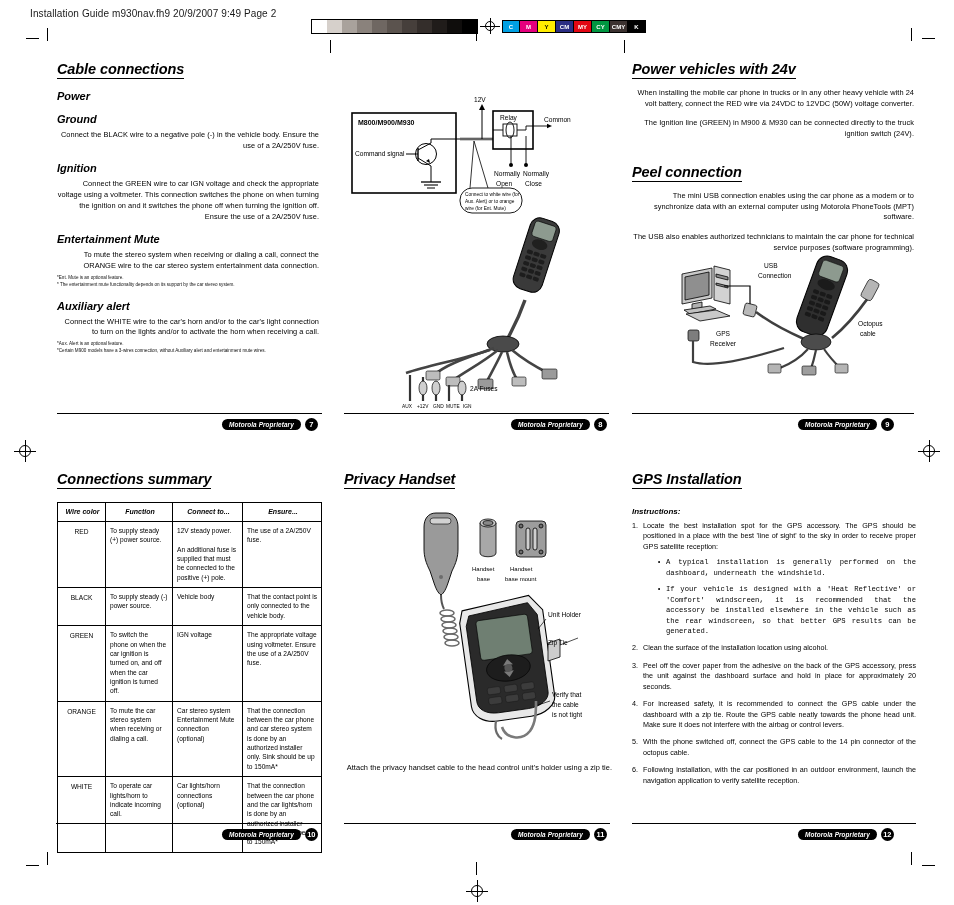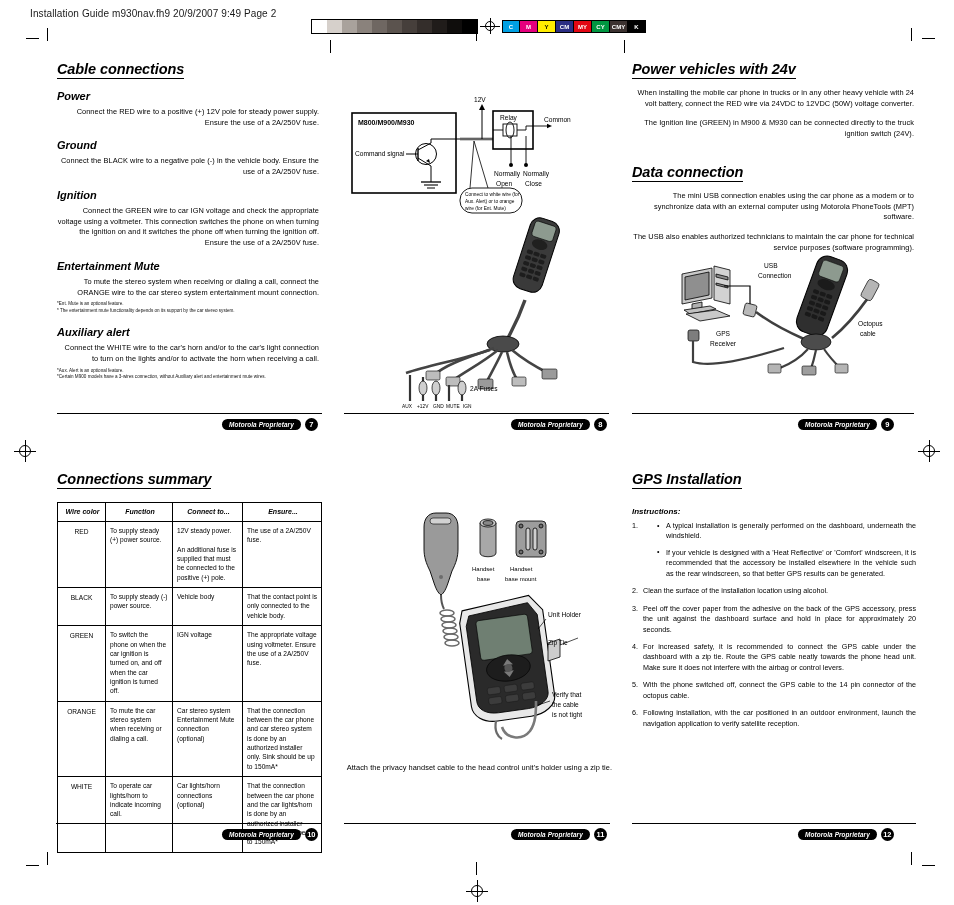--- a/index.html
+++ b/index.html
@@ -119,21 +119,21 @@
 
   ol.steps { margin: 5px 0 0 0; padding: 0; list-style: none; counter-reset: st; }
   ol.steps > li {
     font-size: 7.2px; line-height: 1.45; margin-bottom: 7px;
     padding-left: 11px; position: relative; text-align: justify;
   }
   ol.steps > li::before {
     counter-increment: st; content: counter(st) ".";
     position: absolute; left: 0; top: 0;
   }
-  ul.bullets { list-style: none; margin: 5px 0 0 14px; padding: 0; }
+  ul.bullets { list-style: none; margin: 5px 0 0 14px; padding: 0; font-family: Liberation Mono, monospace; }
   ul.bullets li {
     font-size: 7.2px; line-height: 1.45; margin-bottom: 6px;
     padding-left: 9px; position: relative; text-align: justify;
   }
   ul.bullets li::before {
     content: "\2022"; position: absolute; left: 0; top: -0.5px; font-size: 7px;
   }
   .instr { font-size: 8px; font-style: italic; font-weight: bold; margin: 9px 0 2px; }
 </style>
 </head>
@@ -193,30 +193,29 @@
     </div>
   <div class="reg-big" style="left:466px; top:880px;">
       <span></span>
     </div>
   <div class="crop cm-v" style="left:476px; top:862px;"></div>
 
   <div class="panel" style="left:57px; top:60px; width:262px;">
     <h2 class="sec">Cable connections</h2>
 
     <h3 class="sub" style="margin-top:2px">Power</h3>
-    <p class="body">Connect the RED wire to a positive (+) 12V pole for steady power supply. Ensure the use of a 2A/250V fuse.</p>
 
     <h3 class="sub">Ground</h3>
     <p class="body">Connect the BLACK wire to a negative pole (-) in the vehicle body. Ensure the use of a 2A/250V fuse.</p>
 
     <h3 class="sub">Ignition</h3>
     <p class="body">Connect the GREEN wire to car IGN voltage and check the appropriate voltage using a voltmeter. This connection switches the phone on when turning the ignition on and it switches the phone off when turning the ignition off. Ensure the use of a 2A/250V fuse.</p>
 
     <h3 class="sub">Entertainment Mute</h3>
-    <p class="body">To mute the stereo system when receiving or dialing a call, connect the ORANGE wire to the car stereo system entertainment mount connection.</p>
+    <p class="body">To mute the stereo system when receiving or dialing a call, connect the ORANGE wire to the car stereo system entertainment data connection.</p>
     <p class="note">*Ent. Mute is an optional feature.</p>
     <p class="note" style="margin-top:0">* The entertainment mute functionality depends on its support by the car stereo system.</p>
 
     <h3 class="sub">Auxiliary alert</h3>
     <p class="body">Connect the WHITE wire to the car's horn and/or to the car's light connection to turn on the lights and/or to activate the horn when receiving a call.</p>
     <p class="note">*Aux. Alert is an optional feature.</p>
     <p class="note" style="margin-top:0">*Certain M900 models have a 3-wires connection, without Auxiliary alert and entertainment mute wires.</p>
   </div>
 
   <div class="badge" style="left:222px; top:418px; width:100px;">
@@ -356,21 +355,21 @@
     <div class="pill">Motorola Proprietary</div>
     <div class="num">8</div>
   </div>
 
   <div class="panel" style="left:632px; top:60px; width:282px;">
     <h2 class="sec">Power vehicles with 24v</h2>
     <p class="body">When installing the mobile car phone in trucks or in any other heavy vehicle with 24 volt battery, connect the RED wire via 24VDC to 12VDC (50W) voltage converter.</p>
     <div class="gap"></div>
     <p class="body">The Ignition line (GREEN) in M900 &amp; M930 can be connected directly to the truck ignition switch (24V).</p>
 
-    <h2 class="sec" style="margin-top:22px">Data connection</h2>
+    <h2 class="sec" style="margin-top:22px">Peel connection</h2>
     <p class="body">The mini USB connection enables using the car phone as a modem or to synchronize data with an external computer using Motorola PhoneTools (MPT) software.</p>
     <div class="gap"></div>
     <p class="body">The USB also enables authorized technicians to maintain the car phone for technical service purposes (software programming).</p>
   </div>
 
   <div class="diagram" style="left:672px; top:246px;">
     <svg width="240" height="130" viewBox="0 0 240 130">
 
       <g stroke="#000" stroke-width=".8">
         <path d="M10 28 L40 22 L40 52 L10 58 Z" fill="#c9c9c9"></path>
@@ -495,20 +494,23 @@
         </tbody>
     </table>
   </div>
 
   <div class="badge" style="left:222px; top:828px;justify-content:center;">
     <div class="rule" style="width:266px; left:-166px;"></div>
     <div class="pill">Motorola Proprietary</div>
     <div class="num">10</div>
   </div>
 
+  <div class="panel" style="left:344px; top:470px; width:268px;">
+    <h2 class="sec">Privacy Handset</h2>
+  </div>
 
   <div class="diagram" style="left:398px; top:505px;">
     <svg width="215" height="245" viewBox="0 0 215 245">
 
       <path d="M38 8 C 30 8, 26 14, 26 22 L26 44 C 26 52, 28 58, 32 66 L36 78 C 38 84, 40 88, 43 90 C 46 88, 48 84, 50 78 L54 66 C 58 58, 60 52, 60 44 L60 22 C 60 14, 56 8, 48 8 Z" fill="#9a9a9a" stroke="#000" stroke-width=".9"></path>
       <rect x="32" y="13" width="21" height="6" rx="3" fill="#d2d2d2" stroke="#000" stroke-width=".6"></rect>
       <circle cx="43" cy="72" r="2" fill="#6c6c6c"></circle>
 
       <path d="M43 90 C 43 96, 44 100, 46 104" fill="none" stroke="#555" stroke-width="2"></path>
       <g fill="none" stroke="#6b6b6b" stroke-width="1.6">
@@ -583,21 +585,21 @@
   <div class="badge" style="left:511px; top:828px;">
     <div class="rule" style="width:266px; left:-167px;"></div>
     <div class="pill">Motorola Proprietary</div>
     <div class="num">11</div>
   </div>
 
   <div class="panel" style="left:632px; top:470px; width:284px;">
     <h2 class="sec">GPS Installation</h2>
     <div class="instr">Instructions:</div>
     <ol class="steps" id="gpsSteps">
-        <li><ul class="bullets">
+        <li><span>Locate the best installation spot for the GPS accessory. The GPS should be positioned in a place with the best 'line of sight' to the sky in order to receive proper GPS satellite reception:</span><ul class="bullets">
             <li>A typical installation is generally performed on the dashboard, underneath the windshield.</li>
             <li>If your vehicle is designed with a 'Heat Reflective' or 'Comfort' windscreen, it is recommended that the accessory be installed elsewhere in the vehicle such as the rear windscreen, so that better GPS results can be generated.</li>
           </ul></li>
         <li><span>Clean the surface of the installation location using alcohol.</span></li>
         <li><span>Peel off the cover paper from the adhesive on the back of the GPS accessory, press the unit against the dashboard surface and hold in place for approximately 20 seconds.</span></li>
         <li><span>For increased safety, it is recommended to connect the GPS cable under the dashboard with a zip tie. Route the GPS cable neatly towards the phone head unit. Make sure it does not interfere with the airbag or control levers.</span></li>
         <li><span>With the phone switched off, connect the GPS cable to the 14 pin connector of the octopus cable.</span></li>
         <li><span>Following installation, with the car positioned in an outdoor environment, launch the navigation application to verify satellite reception.</span></li>
       </ol>
   </div>

